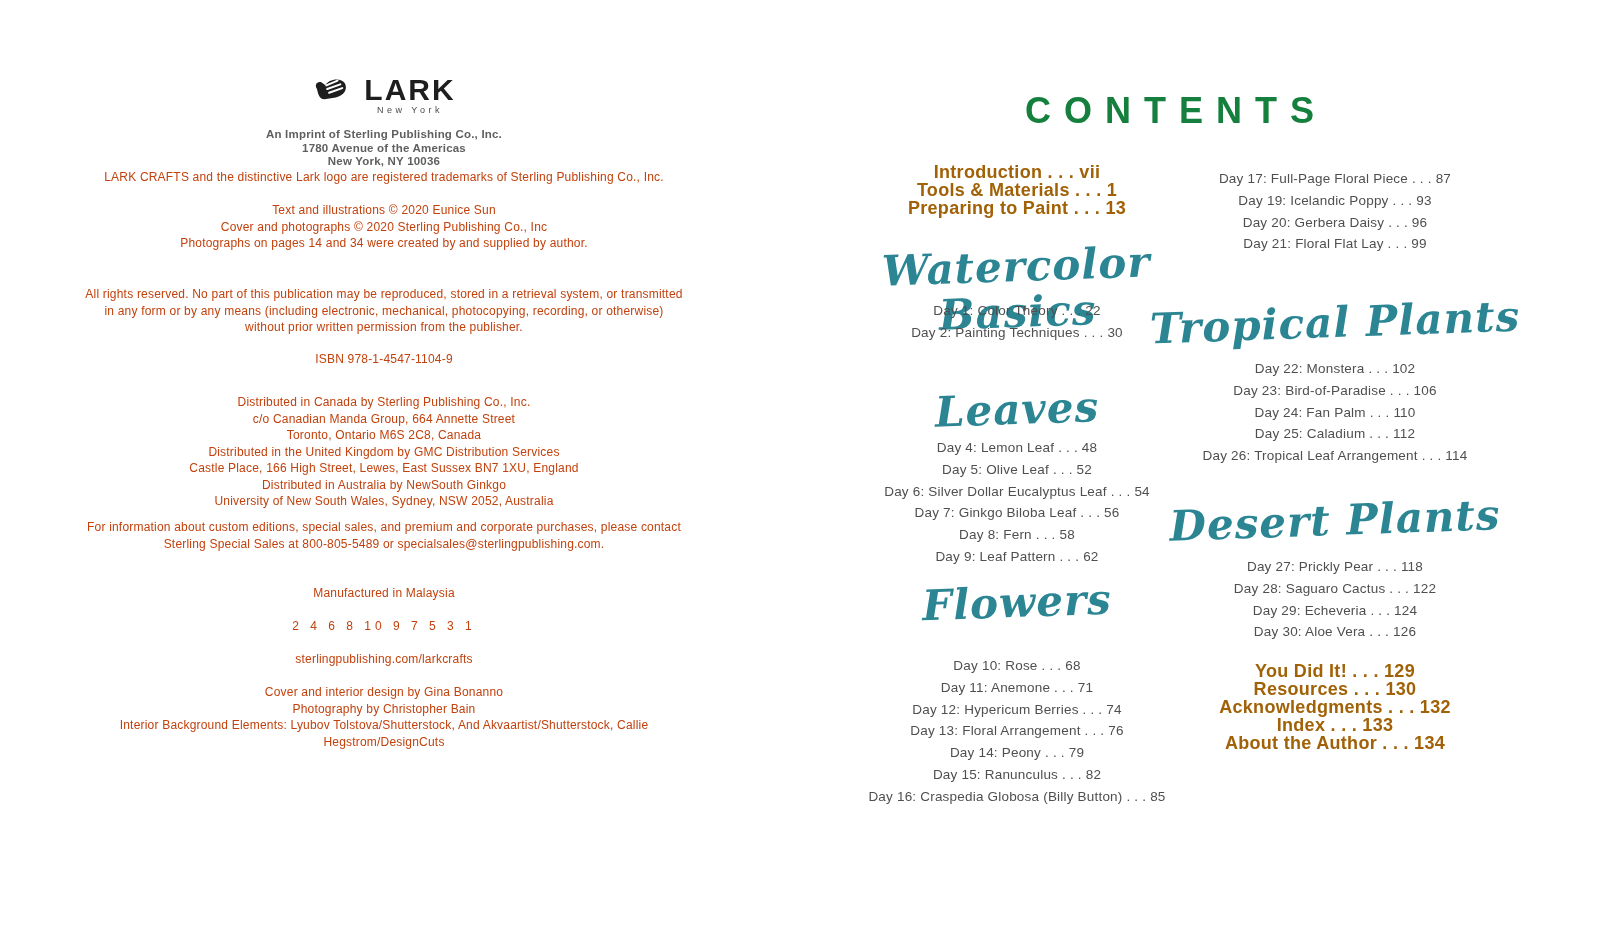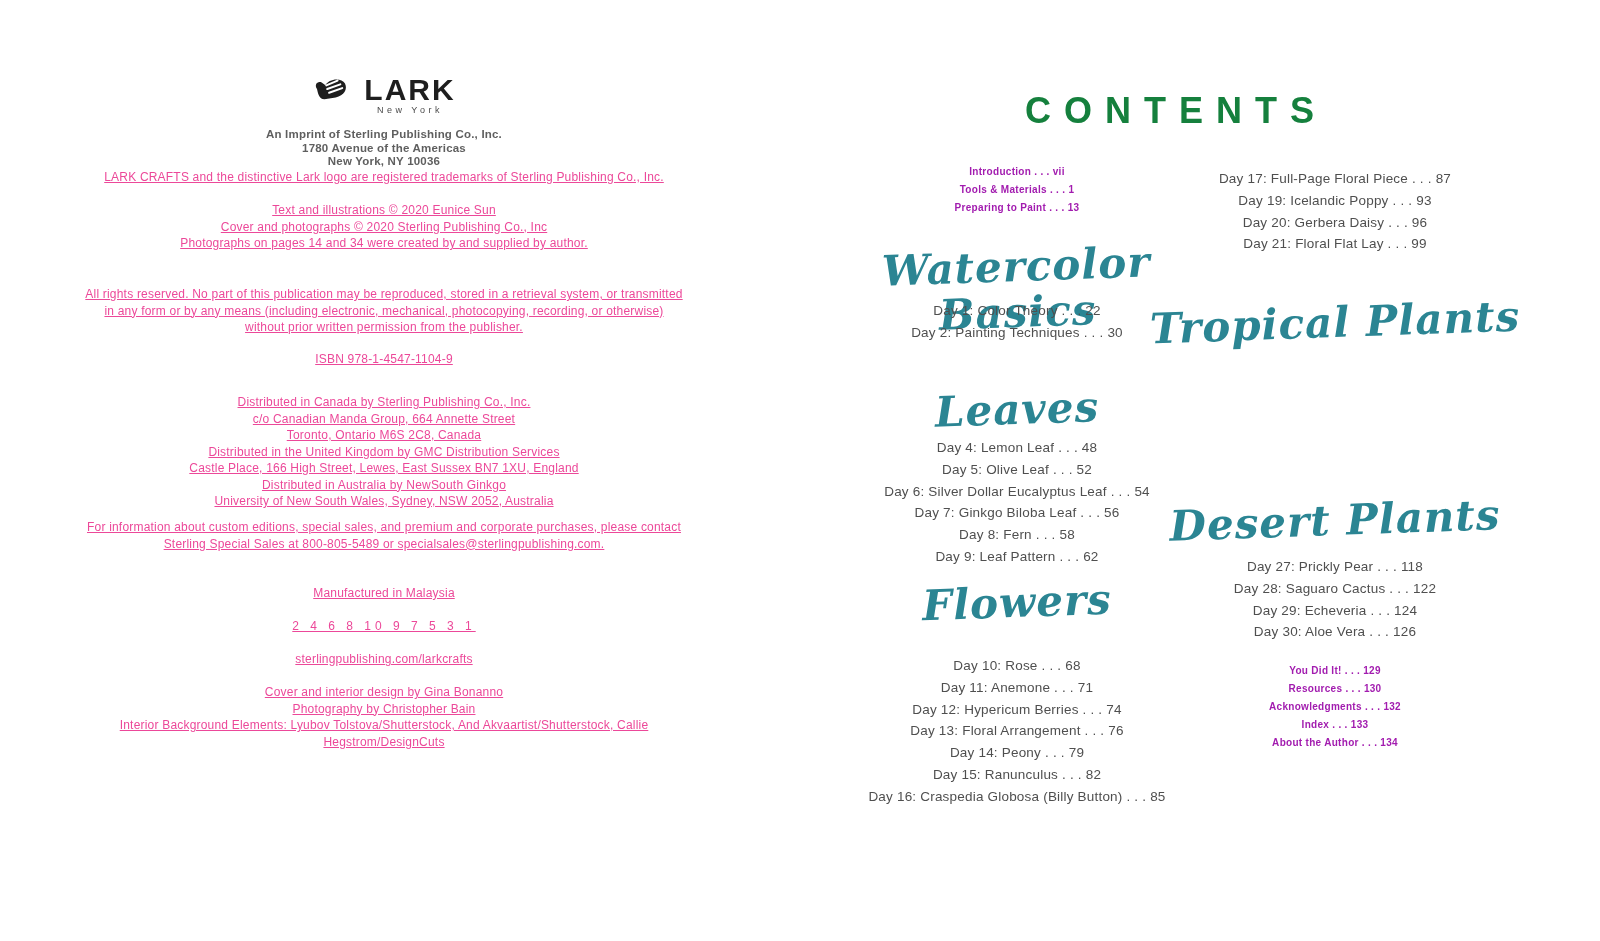--- a/index.html
+++ b/index.html
@@ -9,36 +9,36 @@
     width: 1600px;
     height: 941px;
     background: #ffffff;
     overflow: hidden;
   }
   .abs { position: absolute; }
   .center { text-align: center; }
 
   
   .leftcol { left: 64px; width: 640px; }
-  .gray  { color: #ec4899; font-size: 12px; line-height: 16.5px; font-weight: 400; letter-spacing: .2px; text-decoration: underline; }
+  .gray  { color: #c2410c; font-size: 12px; line-height: 16.5px; font-weight: 400; letter-spacing: .2px; }
   .imprint { color: #5f5f5f; font-size: 11.5px; line-height: 13.5px; font-weight: 700; letter-spacing: .2px; }
 
   .logo-row { display: flex; align-items: flex-end; justify-content: center; gap: 14px; }
   .logo-word { font-size: 30px; font-weight: 700; letter-spacing: 2px; color: #1e1e1e; line-height: 28px; }
   .logo-sub { color: #4a4a4a; font-size: 9px; letter-spacing: 3.5px; margin-top: 1px; padding-left: 52px; }
 
   
   .contents-title {
     color: #15803d;
     font-size: 36px;
     font-weight: 700;
     letter-spacing: 13px;
     line-height: 38px;
   }
-  .bolditem { color: #a21caf; font-size: 10px; font-weight: 700; line-height: 18px; letter-spacing: .3px; }
+  .bolditem { color: #a16207; font-size: 18px; font-weight: 700; line-height: 18px; letter-spacing: .3px; }
   .tocitem  { color: #4f4f4f; font-size: 13.5px; font-weight: 400; line-height: 21.8px; letter-spacing: .2px; }
   .script-heading {
     font-family: "DejaVu Serif", serif;
     font-style: italic;
     font-weight: 700;
     color: #2b8593;
     font-size: 42px;
     line-height: 46px;
     letter-spacing: 1px;
     transform: rotate(-2deg);
@@ -169,20 +169,27 @@
   <div class="abs col2 center" style="top:168px;">
     <div class="tocitem">Day 17: Full-Page Floral Piece . . . 87</div>
     <div class="tocitem">Day 19: Icelandic Poppy . . . 93</div>
     <div class="tocitem">Day 20: Gerbera Daisy . . . 96</div>
     <div class="tocitem">Day 21: Floral Flat Lay . . . 99</div>
   </div>
 
   <div class="abs col2 center" style="top:300px;">
     <div class="script-heading">Tropical Plants</div>
   </div>
+  <div class="abs col2 center" style="top:358px;">
+    <div class="tocitem">Day 22: Monstera . . . 102</div>
+    <div class="tocitem">Day 23: Bird-of-Paradise . . . 106</div>
+    <div class="tocitem">Day 24: Fan Palm . . . 110</div>
+    <div class="tocitem">Day 25: Caladium . . . 112</div>
+    <div class="tocitem">Day 26: Tropical Leaf Arrangement . . . 114</div>
+  </div>
 
   <div class="abs col2 center" style="top:498px;">
     <div class="script-heading">Desert Plants</div>
   </div>
   <div class="abs col2 center" style="top:556px;">
     <div class="tocitem">Day 27: Prickly Pear . . . 118</div>
     <div class="tocitem">Day 28: Saguaro Cactus . . . 122</div>
     <div class="tocitem">Day 29: Echeveria . . . 124</div>
     <div class="tocitem">Day 30: Aloe Vera . . . 126</div>
   </div>

